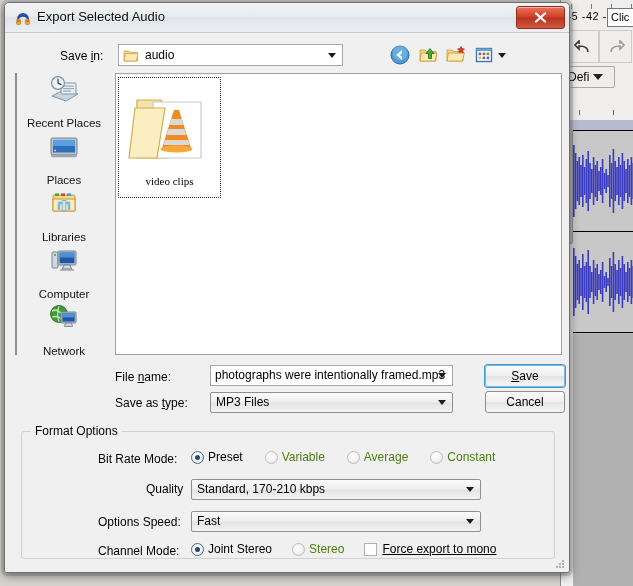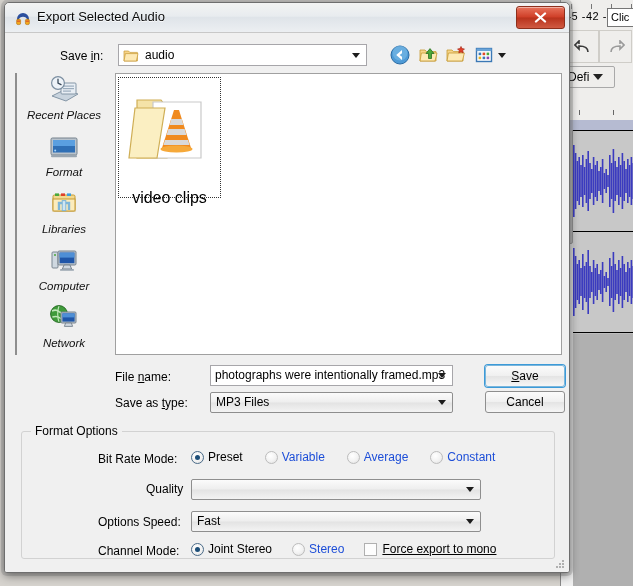--- a/index.html
+++ b/index.html
@@ -145,21 +145,21 @@
   .dlg-body {
     position: absolute; left: 0; top: 30px; right: 0; bottom: 0;
     background: #f0f0f0;
   }
 
   
   .savein-label {
     position: absolute; left: 55px; top: 46px; font-size: 12px;
   }
   .savein-combo {
-    position: absolute; left: 113px; top: 41px; width: 249px; height: 22px;
+    position: absolute; left: 113px; top: 41px; width: 225px; height: 22px;
     background: #ffffff; border: 1px solid #a7a6aa;
     box-sizing: border-box;
   }
   .savein-combo .folder-ico { position: absolute; left: 4px; top: 3px; }
   .savein-combo .txt { position: absolute; left: 26px; top: 3px; font-size: 12px; }
   .combo-arrow-btn {
     position: absolute; right: 1px; top: 1px; width: 18px; bottom: 1px;
     display: flex; align-items: center; justify-content: center;
   }
   .tri-down {
@@ -179,38 +179,38 @@
     background: #f0f0f0;
     border-left: 2px solid #8e8e8e;
     box-sizing: border-box;
   }
   .place {
     position: absolute; left: 0; width: 94px; height: 56px;
     display: flex; flex-direction: column; align-items: center; justify-content: flex-start;
     cursor: pointer;
   }
   .place .ico { height: 34px; display: flex; align-items: center; justify-content: center; }
-  .place .lbl { font-size: 11.5px; margin-top: 2px; color: #111; white-space: nowrap; font-style: italic; }
+  .place .lbl { font-size: 11.5px; margin-top: 10px; color: #111; white-space: nowrap; }
 
   
   .filelist {
     position: absolute; left: 110px; top: 70px; width: 447px; height: 282px;
     background: #ffffff;
     border: 1px solid #a0a0a0;
     box-sizing: border-box;
     overflow: hidden;
   }
   .file-item {
     position: absolute; left: 2px; top: 3px; width: 103px; height: 121px;
     border: 1px dotted #333;
     display: flex; flex-direction: column; align-items: center;
     box-sizing: border-box; cursor: pointer;
   }
   .file-item .ico { margin-top: 6px; }
-  .file-item .lbl { font-size: 16px; margin-top: 16px; }
+  .file-item .lbl { font-size: 11px; margin-top: 2px; font-family: Liberation Serif, serif; }
 
   
   .fn-label { position: absolute; left: 110px; top: 367px; font-size: 12px; }
   .ft-label { position: absolute; left: 110px; top: 393px; font-size: 12px; }
   .fn-combo {
     position: absolute; left: 205px; top: 362px; width: 243px; height: 21px;
     background: #fff; border: 1px solid #a7a6aa; box-sizing: border-box;
   }
   .fn-combo .txt { position: absolute; left: 4px; top: 2px; font-size: 12px; white-space: nowrap; }
   .ft-combo {
@@ -257,21 +257,21 @@
     background: radial-gradient(circle at 40% 35%, #ffffff 0%, #f2f2f2 55%, #dcdcdc 100%);
     border: 1px solid #9a9a9a; box-sizing: border-box;
     display: flex; align-items: center; justify-content: center;
   }
   .radio.on .dot { border-color: #4a6b88; }
   .radio.on .dot::after {
     content: ""; width: 5px; height: 5px; border-radius: 50%;
     background: #1d4e78;
   }
   .radio.off .dot { border-color: #bcbcbc; }
-  .radio.off span { color: #1d4ed8; }
+  .radio.off span { color: #4d7c0f; }
 
   .checkbox { display: flex; align-items: flex-end; gap: 5px; cursor: pointer; font-size: 12px; text-decoration: underline; }
   .checkbox .box {
     width: 13px; height: 13px; background: #fdfdfd;
     border: 1px solid #b0b0b0; box-sizing: border-box;
   }
 
   .opt-combo {
     position: absolute; width: 290px; height: 21px;
     background: linear-gradient(to bottom, #fbfbfb 0%, #eeeeee 48%, #e3e3e3 52%, #f3f3f3 100%);
@@ -510,21 +510,21 @@
     <div class="place" style="top:57px">
       <span class="ico">
         <svg width="32" height="32" viewBox="0 0 32 32">
           <rect x="3" y="7" width="26" height="17" rx="1.4" fill="#b9c3cc" stroke="#76828d" stroke-width="1"></rect>
           <rect x="5" y="9" width="22" height="12.5" fill="#2f6fb5"></rect>
           <rect x="5" y="9" width="22" height="6" fill="#5a9fe0"></rect>
           <circle cx="7.2" cy="19.6" r="1" fill="#a7d8ff"></circle>
           <rect x="3" y="24" width="26" height="2.2" rx="1" fill="#9aa6b1"></rect>
         </svg>
       </span>
-      <span class="lbl">Format</span>
+      <span class="lbl">Places</span>
     </div>
 
     <div class="place" style="top:114px">
       <span class="ico">
         <svg width="32" height="32" viewBox="0 0 32 32">
           <rect x="5" y="7" width="22" height="16" rx="1.4" fill="#f3d98f" stroke="#c49a33" stroke-width="1"></rect>
           <rect x="7" y="5.4" width="4" height="2.6" fill="#4aa83a"></rect>
           <rect x="13" y="5.4" width="4" height="2.6" fill="#e0402a"></rect>
           <rect x="19" y="5.4" width="4" height="2.6" fill="#3b9fe0"></rect>
           <rect x="5" y="11" width="22" height="12" fill="#fcecbd" stroke="#c49a33" stroke-width="1"></rect>
@@ -631,20 +631,21 @@
       <span>Average</span>
     </label>
     <label class="radio off">
       <span class="dot"></span>
       <span>Constant</span>
     </label>
   </div>
 
   <div class="row-label" id="lbl-quality">Quality</div>
   <div class="opt-combo" id="quality-combo">
+    <div class="txt">Standard, 170-210 kbps</div>
     <div class="combo-arrow-btn">
       <span class="tri-down"></span>
     </div>
   </div>
 
   <div class="row-label" id="lbl-vspeed">Options Speed:</div>
   <div class="opt-combo" id="vspeed-combo">
     <div class="txt">Fast</div>
     <div class="combo-arrow-btn">
       <span class="tri-down"></span>

